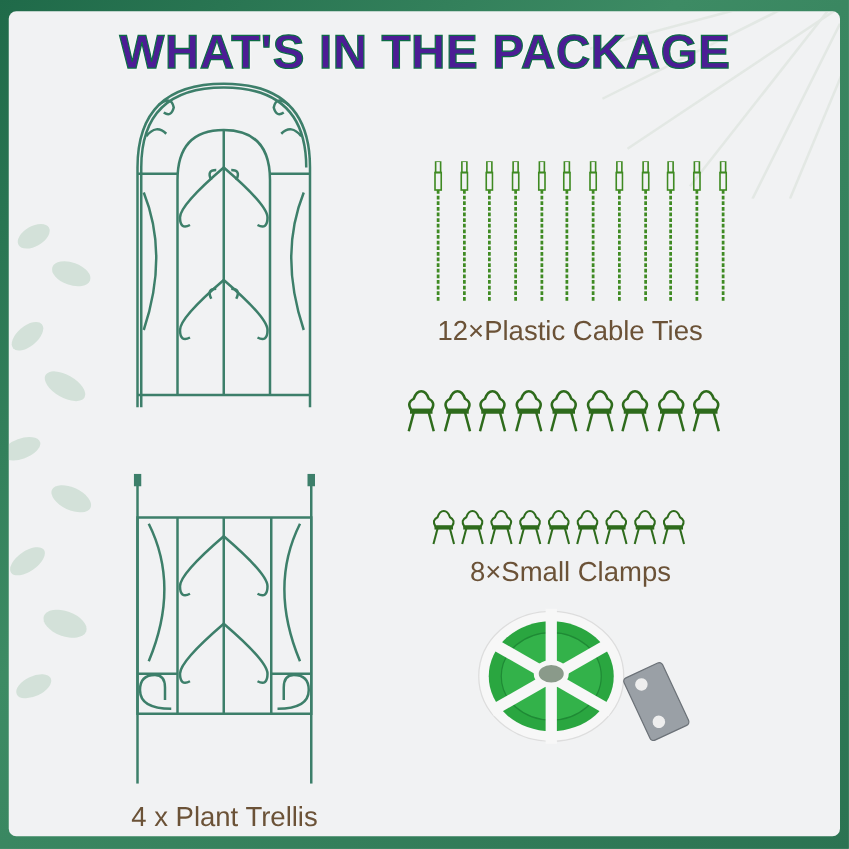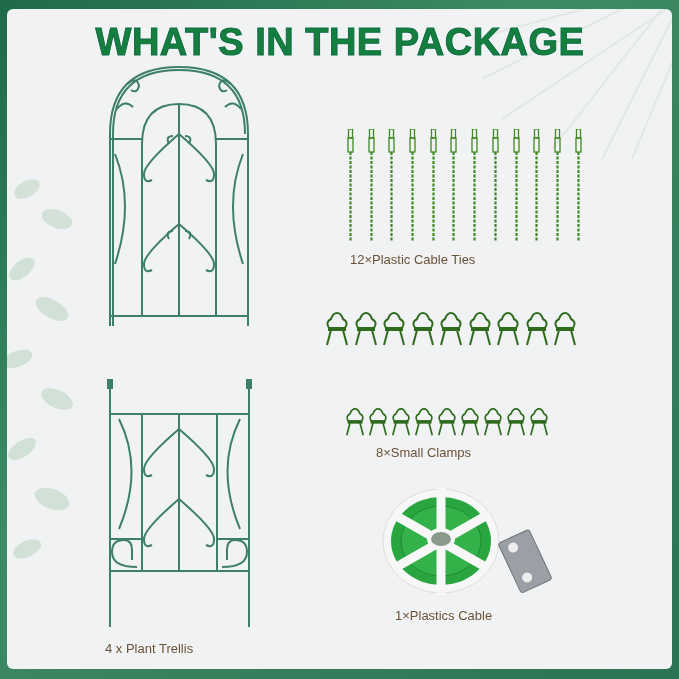--- a/index.html
+++ b/index.html
@@ -1,23 +1,23 @@
 <!DOCTYPE html>
 <html><head>
 <meta charset="utf-8">
 <style>
   html, body { margin:0; padding:0; }
   body { width:679px; height:679px; overflow:hidden; background:#2f7a57; font-family:"Liberation Sans", sans-serif; }
   .frame { position:absolute; left:0; top:0; width:679px; height:679px; background:linear-gradient(135deg,#1f6a49,#3d8b64 40%,#2b7352); }
   .card { position:absolute; left:7px; top:9px; width:665px; height:660px; background:#f1f2f3; border-radius:6px; overflow:hidden; }
   .leaf-left { position:absolute; left:-10px; top:150px; width:110px; height:420px; opacity:.35; }
   .palm { position:absolute; right:-10px; top:-10px; width:220px; height:160px; opacity:.35; }
-  .title { position:absolute; left:1px; right:0; top:12px; text-align:center; font-size:38px; font-weight:bold; color:#15803d; letter-spacing:0.5px;
+  .title { position:absolute; left:1px; right:0; top:12px; text-align:center; font-size:38px; font-weight:bold; color:#4c1d95; letter-spacing:0.5px;
            -webkit-text-stroke:1px #0d6b45; text-shadow:0 0 2px #fff, 0 0 3px #fff; }
-  .caption { position:absolute; color:#6b5237; font-size:13px; white-space:nowrap; }
+  .caption { position:absolute; color:#6b5237; font-size:22px; white-space:nowrap; }
   svg { display:block; }
   .row { position:absolute; display:flex; }
 </style>
 </head>
 <body>
 
 <div class="frame"></div>
 <div class="card">
 
   <svg class="leaf-left" viewBox="0 0 110 420">
@@ -285,14 +285,13 @@
       <line x1="14" y1="35" x2="110" y2="90"></line>
       <line x1="110" y1="35" x2="14" y2="90"></line>
     </g>
     <ellipse cx="62" cy="60" rx="12" ry="9" fill="#8a9a8a" stroke="#f7f7f7" stroke-width="4"></ellipse>
     <g transform="rotate(-25 145 80)">
       <rect x="128" y="55" width="34" height="55" rx="3" fill="#9aa0a6" stroke="#6c7278"></rect>
       <circle cx="140" cy="65" r="5" fill="#eee"></circle>
         <circle cx="140" cy="98" r="5" fill="#eee"></circle>
     </g>
   </svg>
-  <div class="caption" style="left:388px;top:599px;">1×Plastics Cable</div>
 </div>
 
 </body></html>

